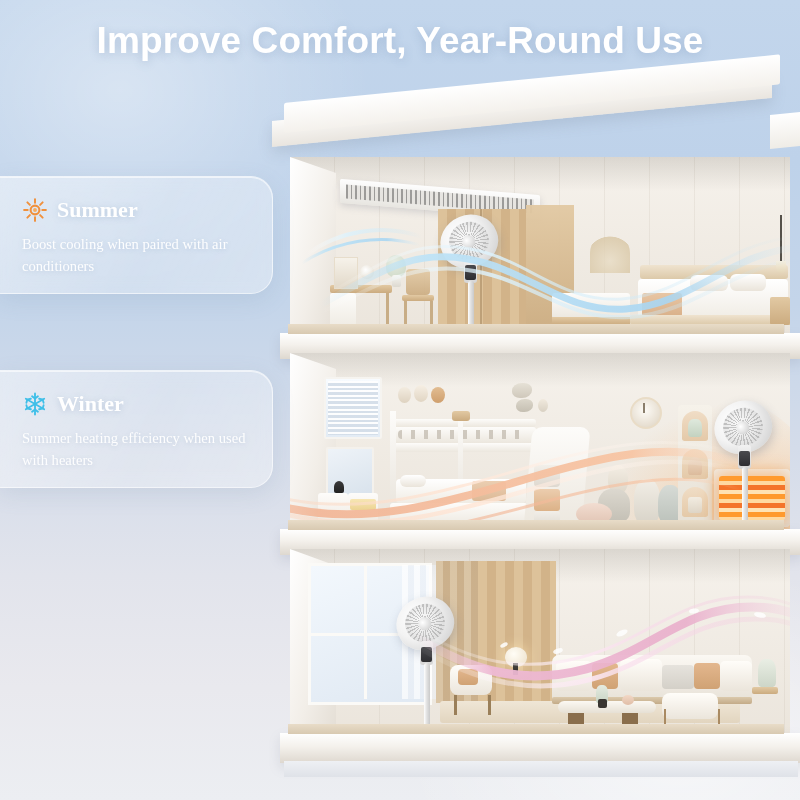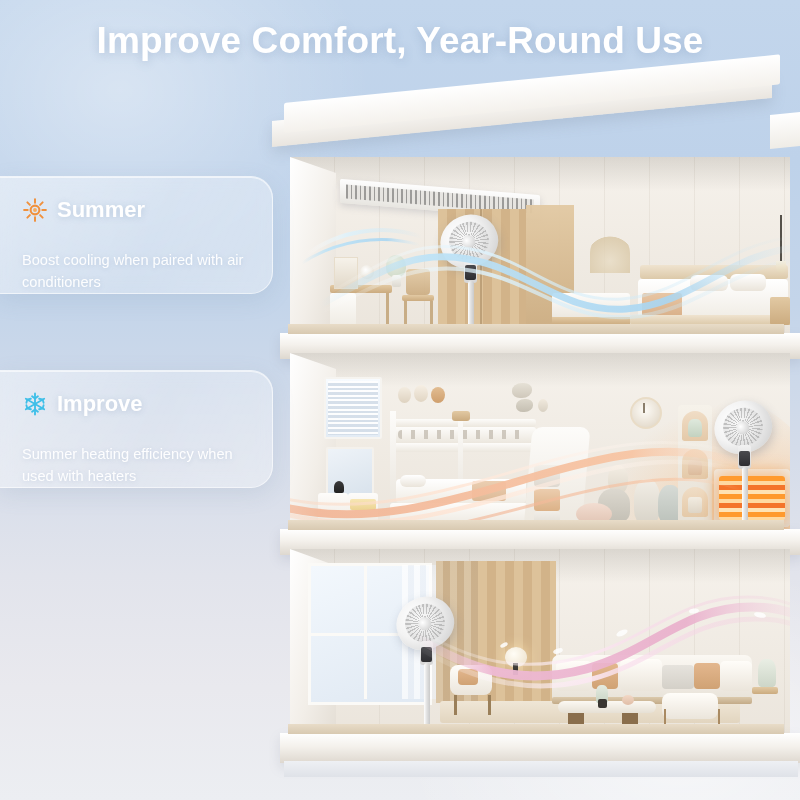--- a/index.html
+++ b/index.html
@@ -198,33 +198,32 @@
   .flow{position:absolute;pointer-events:none;}
 
   
   .card{
     position:absolute;left:0;width:272px;
     border-radius:0 22px 22px 0;
     background:linear-gradient(115deg,rgba(255,255,255,.46) 0%,rgba(255,255,255,.26) 55%,rgba(255,255,255,.34) 100%);
     border:1px solid rgba(255,255,255,.55);
     border-left:none;
     box-shadow:0 6px 22px rgba(120,140,170,.16), inset 0 1px 0 rgba(255,255,255,.6);
-    backdrop-filter:blur(7px);-webkit-backdrop-filter:blur(7px);
+    backdrop-filter:blur(7px);font-family:Liberation Serif, serif;-webkit-backdrop-filter:blur(7px);
   }
   .card .row{position:absolute;left:22px;top:20px;display:flex;align-items:center;gap:9px;}
   .card .ic{width:26px;height:26px;display:block;flex:0 0 26px;}
   .card .ttl{
     font-size:22px;font-weight:bold;color:#fff;line-height:1;
     text-shadow:0 1px 6px rgba(90,120,160,.26);white-space:nowrap;
   }
   .card .desc{
     position:absolute;left:22px;top:56px;width:232px;
     font-size:14.6px;line-height:1.52;color:rgba(255,255,255,.95);
     text-shadow:0 1px 5px rgba(90,120,160,.22);
-    margin-top:16px;
   }
   #card-summer{top:176px;height:116px;}
   #card-winter{top:370px;height:116px;}
   #card-aroma{top:568px;height:118px;}
 </style>
 </head>
 <body>
 
 <div id="stage">
 
@@ -531,19 +530,19 @@
           <line x1="4.7" y1="9.5" x2="27.3" y2="22.5"></line>
           <line x1="4.7" y1="22.5" x2="27.3" y2="9.5"></line>
           <polyline points="12.4,6.4 16,9.2 19.6,6.4"></polyline>
           <polyline points="12.4,25.6 16,22.8 19.6,25.6"></polyline>
           <polyline points="5.4,14.6 6.6,10.4 10.9,9.5"></polyline>
           <polyline points="26.6,17.4 25.4,21.6 21.1,22.5"></polyline>
           <polyline points="10.9,22.5 6.6,21.6 5.4,17.4"></polyline>
           <polyline points="21.1,9.5 25.4,10.4 26.6,14.6"></polyline>
         </g>
       </svg>
-      <div class="ttl">Improve</div>
+      <div class="ttl">Winter</div>
     </div>
     <div class="desc">Summer heating efficiency when used with heaters</div>
   </div>
 
 
 </div>
 
 </body></html>

